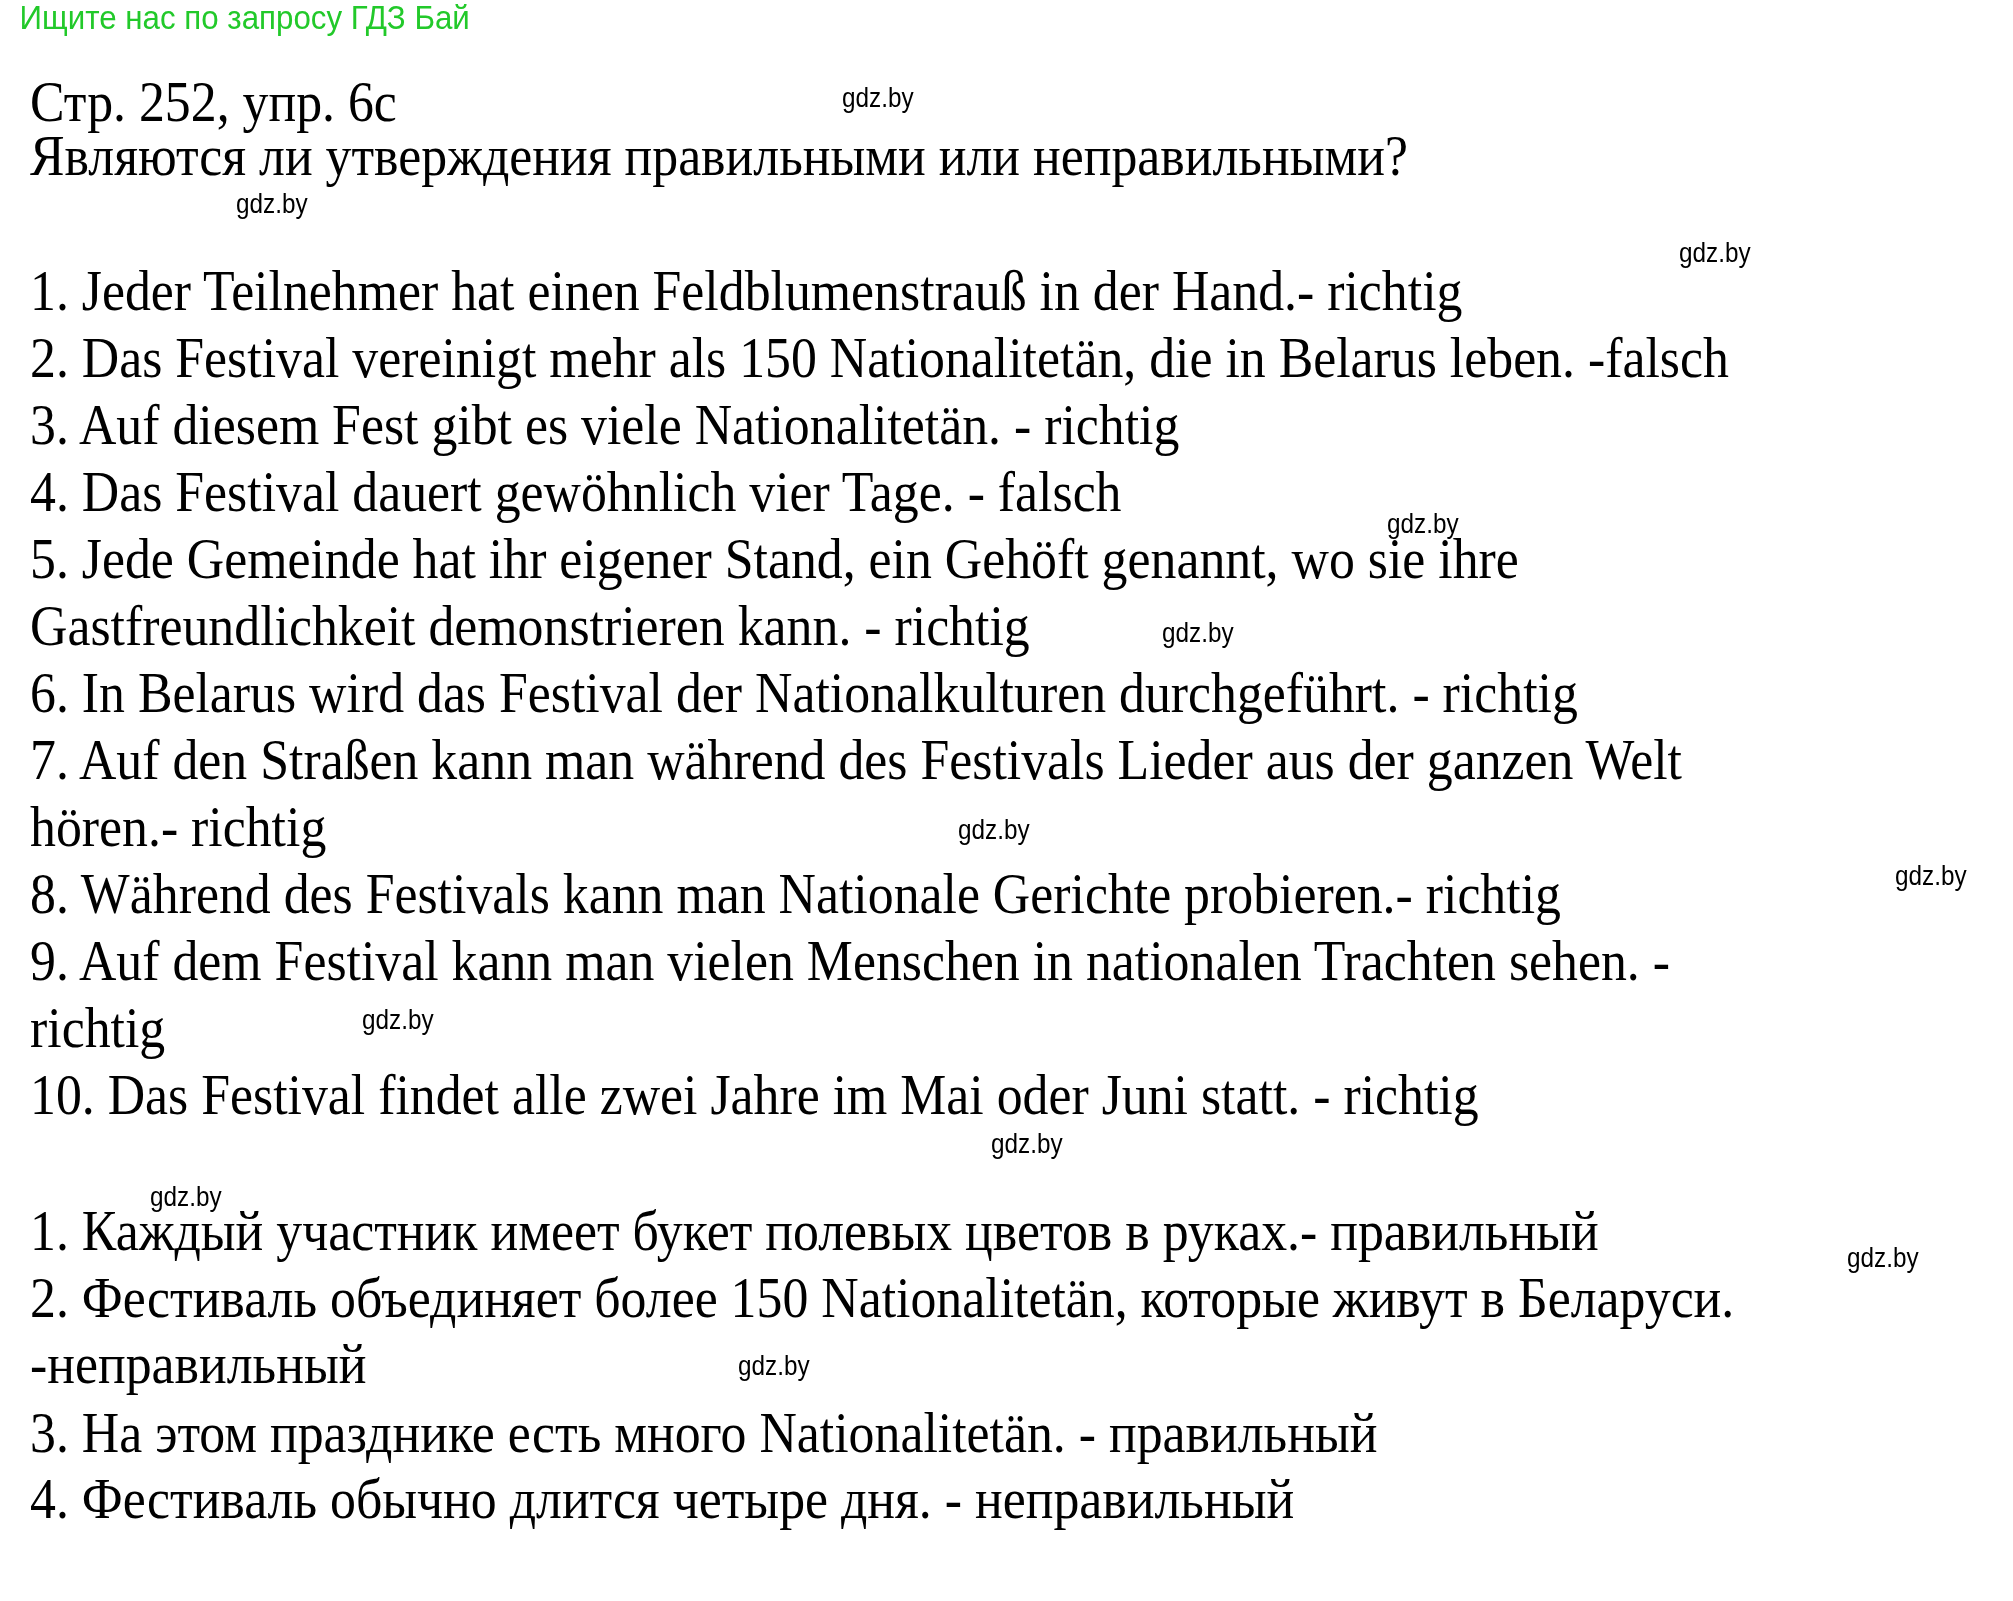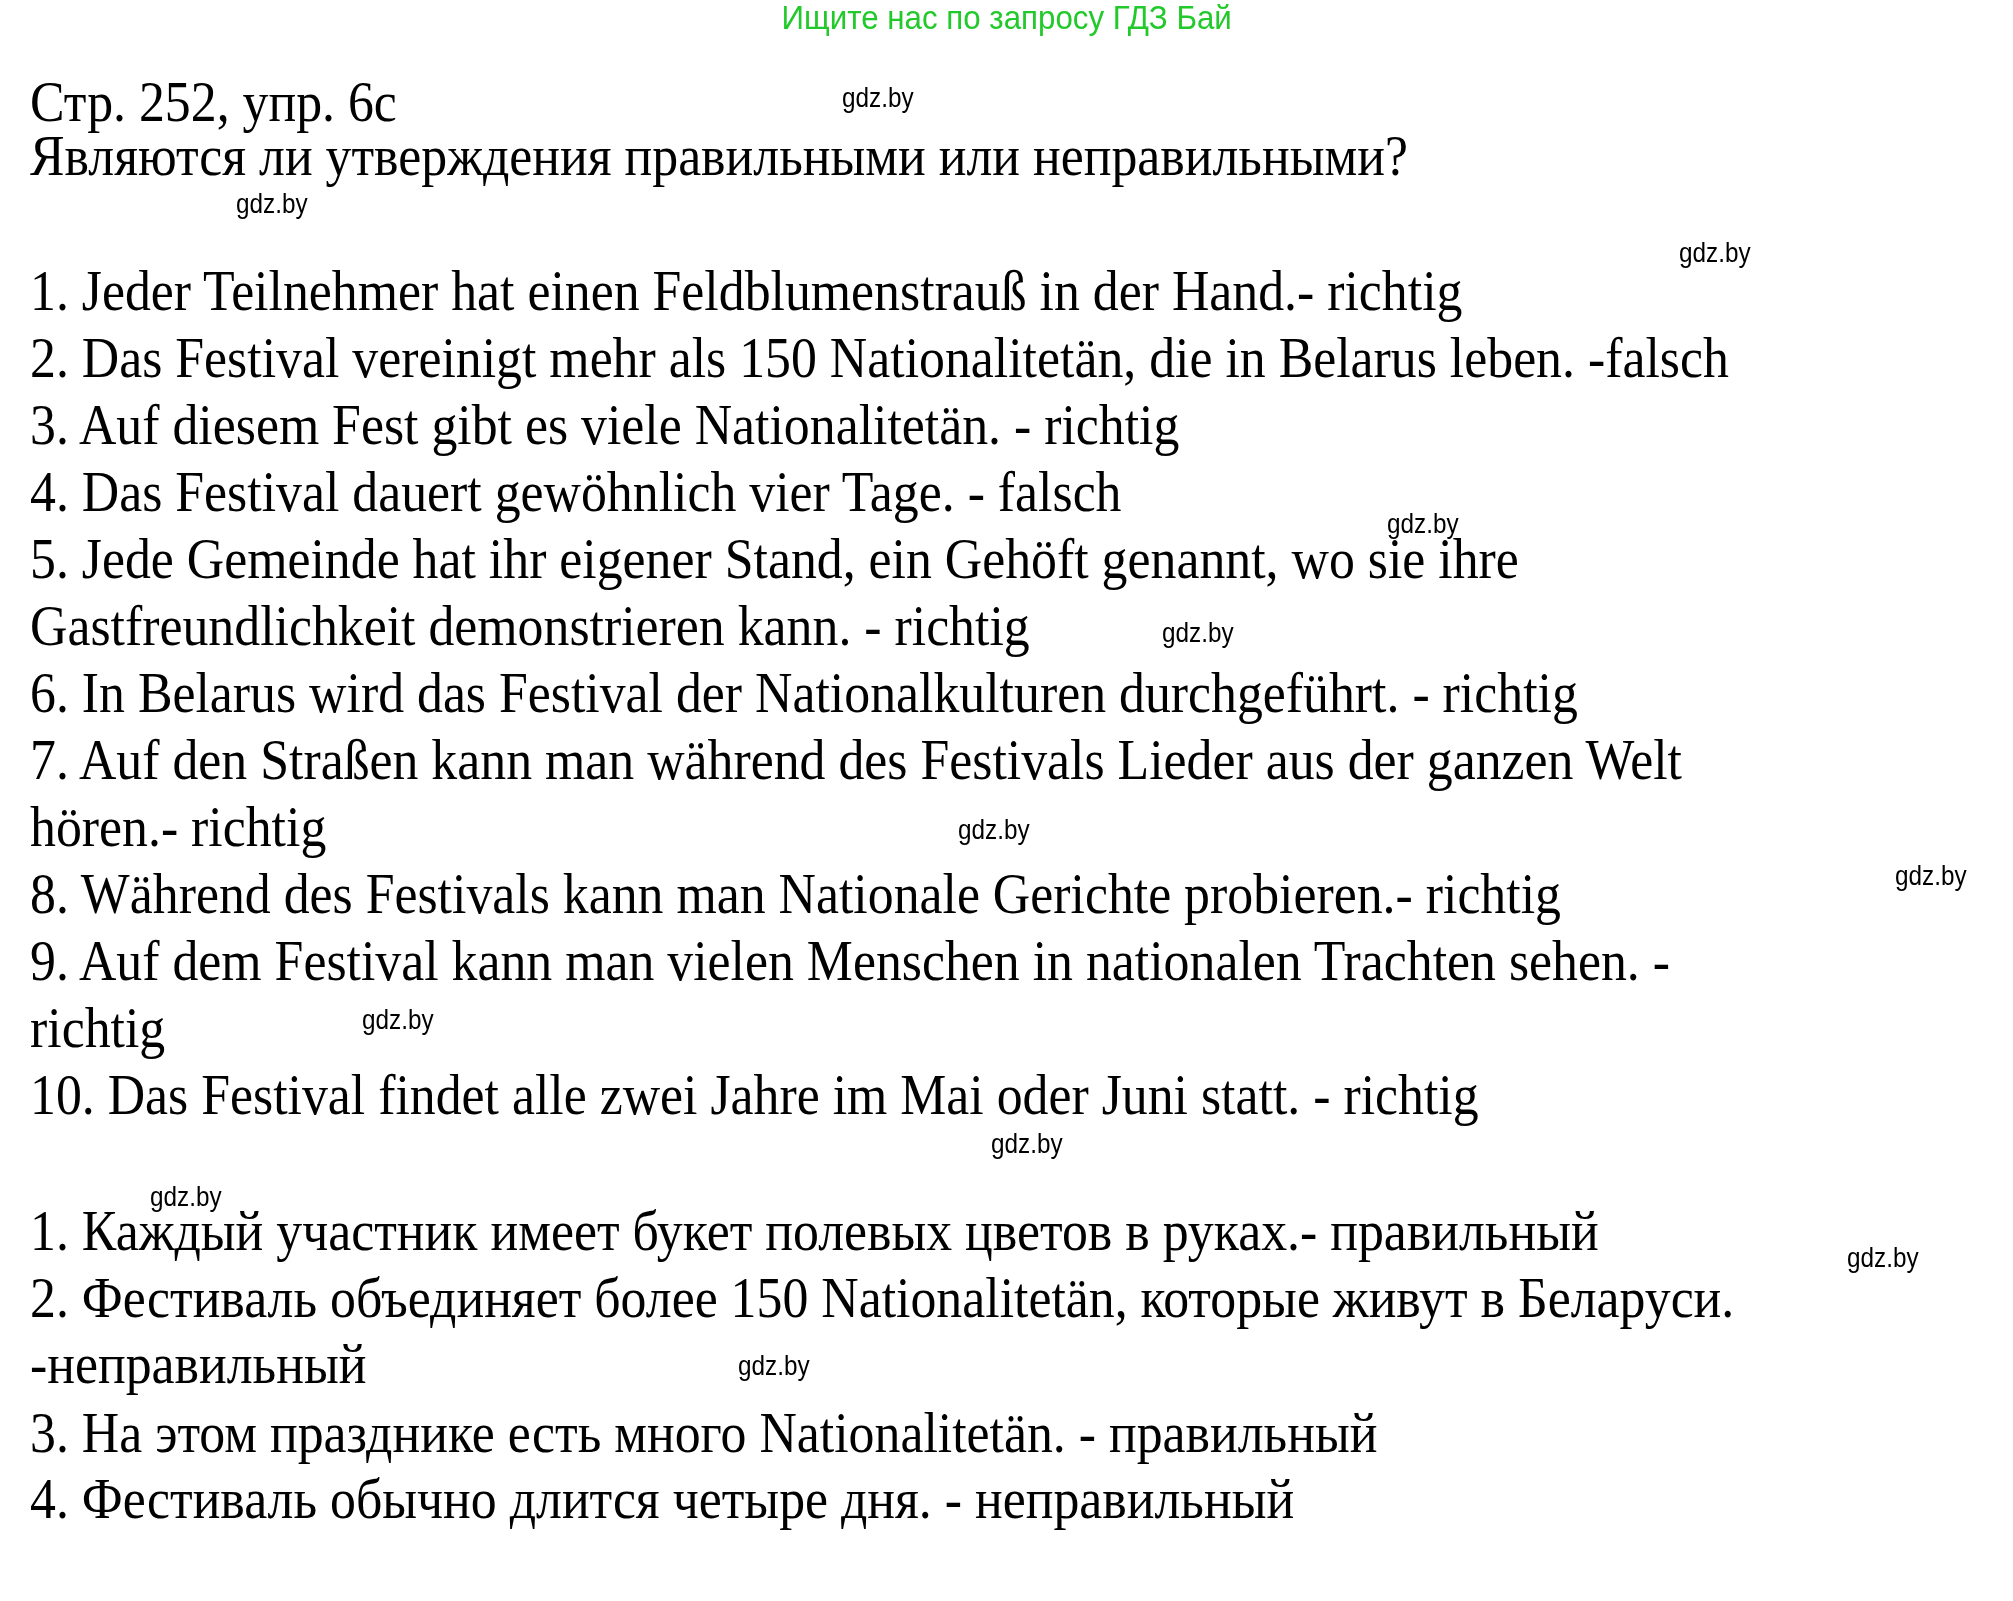--- a/index.html
+++ b/index.html
@@ -18,21 +18,20 @@
     left: 0; top: 0;
     width: 2013px;
     height: 1601px;
     background: #ffffff;
   }
   .promo {
     position: absolute;
     left: 0;
     width: 2013px;
     top: 0;
-    text-align: center;
     font-family: "Liberation Sans", sans-serif;
     font-size: 34px;
     line-height: 34px;
     color: #22c92a;
     white-space: nowrap;
   }
   .promo-inner {
     display: inline-block;
     transform: scaleX(0.92);
     transform-origin: center;

